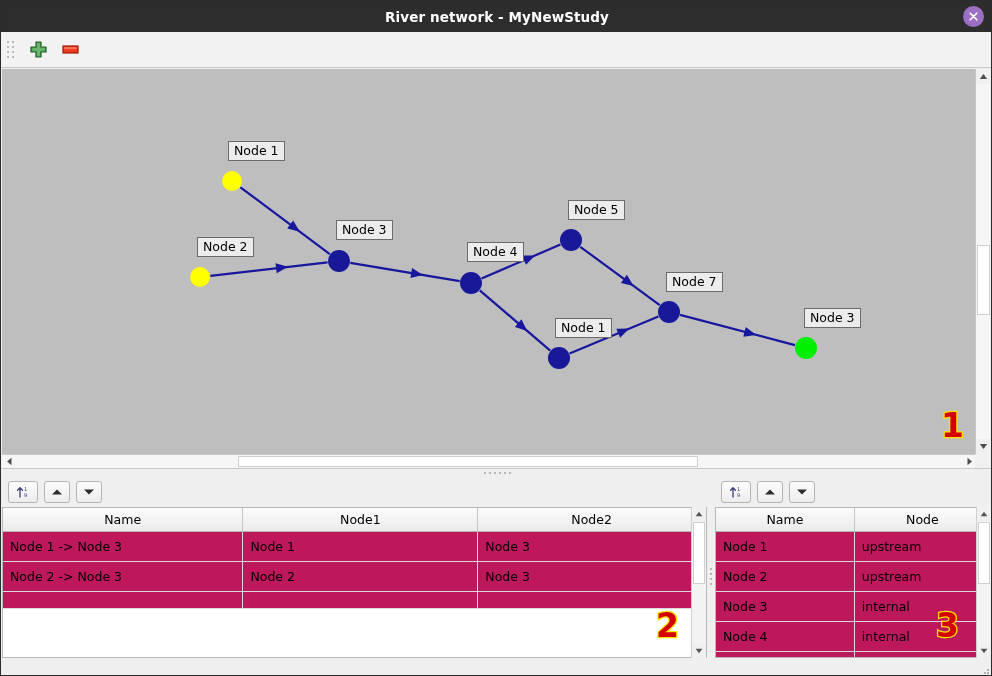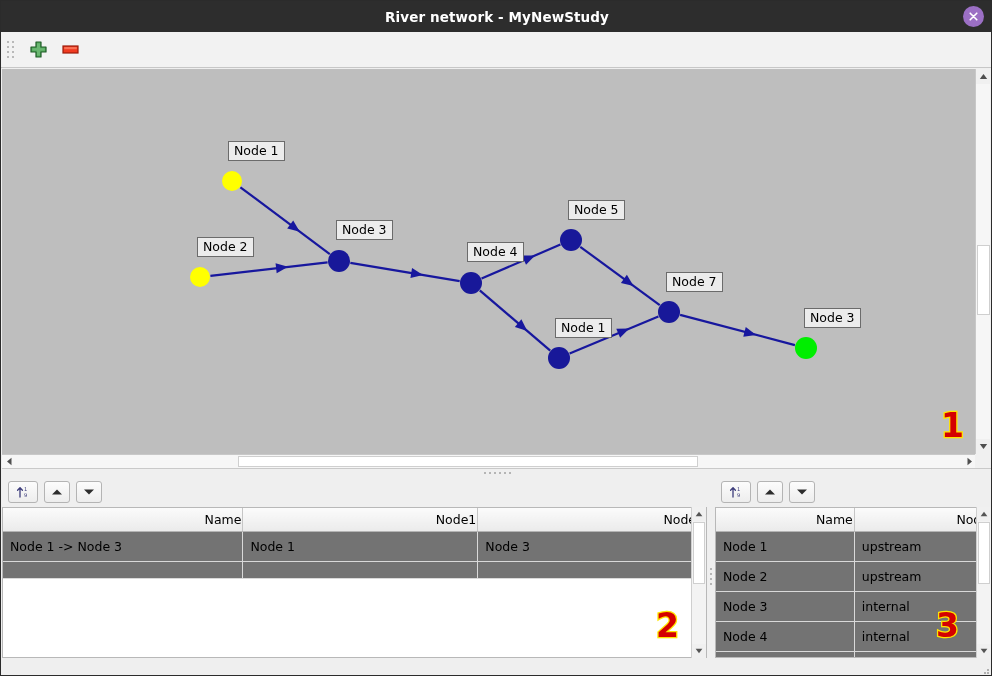--- a/index.html
+++ b/index.html
@@ -218,29 +218,29 @@
     font-size: 12.5px;
   }
   table.grid th {
     background: linear-gradient(#fbfbfb, #ebebeb);
     border-right: 1px solid #c6c6c6;
     border-bottom: 1px solid #b4b4b4;
     font-weight: normal;
     font-size: 12.5px;
     height: 23px;
     color: #000;
-    text-align: right;
+    text-align: center;
   }
   table.grid td {
     border-right: 1px solid #d9d9d9;
     border-bottom: 1px solid #d9d9d9;
     height: 30px;
     padding: 0 7px;
     color: #000;
-    background: #737373;
+    background: #be185d;
     overflow: hidden;
     white-space: nowrap;
   }
   table.grid tr.blank td { height: 17px; }
 
   .table-vscroll {
     position: absolute;
     top: 30px; right: 1px; bottom: 18px;
     width: 15px;
     background: #f3f3f3;
@@ -433,20 +433,25 @@
                 <th>Node1</th>
                 <th>Node2</th>
               </tr>
             </thead>
           <tbody id="reaches-body">
               <tr>
                 <td>Node 1 -&gt; Node 3</td>
                 <td>Node 1</td>
                 <td>Node 3</td>
               </tr>
+              <tr>
+                <td>Node 2 -&gt; Node 3</td>
+                <td>Node 2</td>
+                <td>Node 3</td>
+              </tr>
               <tr class="blank">
                 <td></td>
                 <td></td>
                 <td></td>
               </tr>
             </tbody>
         </table>
       </div>
 
       <div class="table-vscroll">

